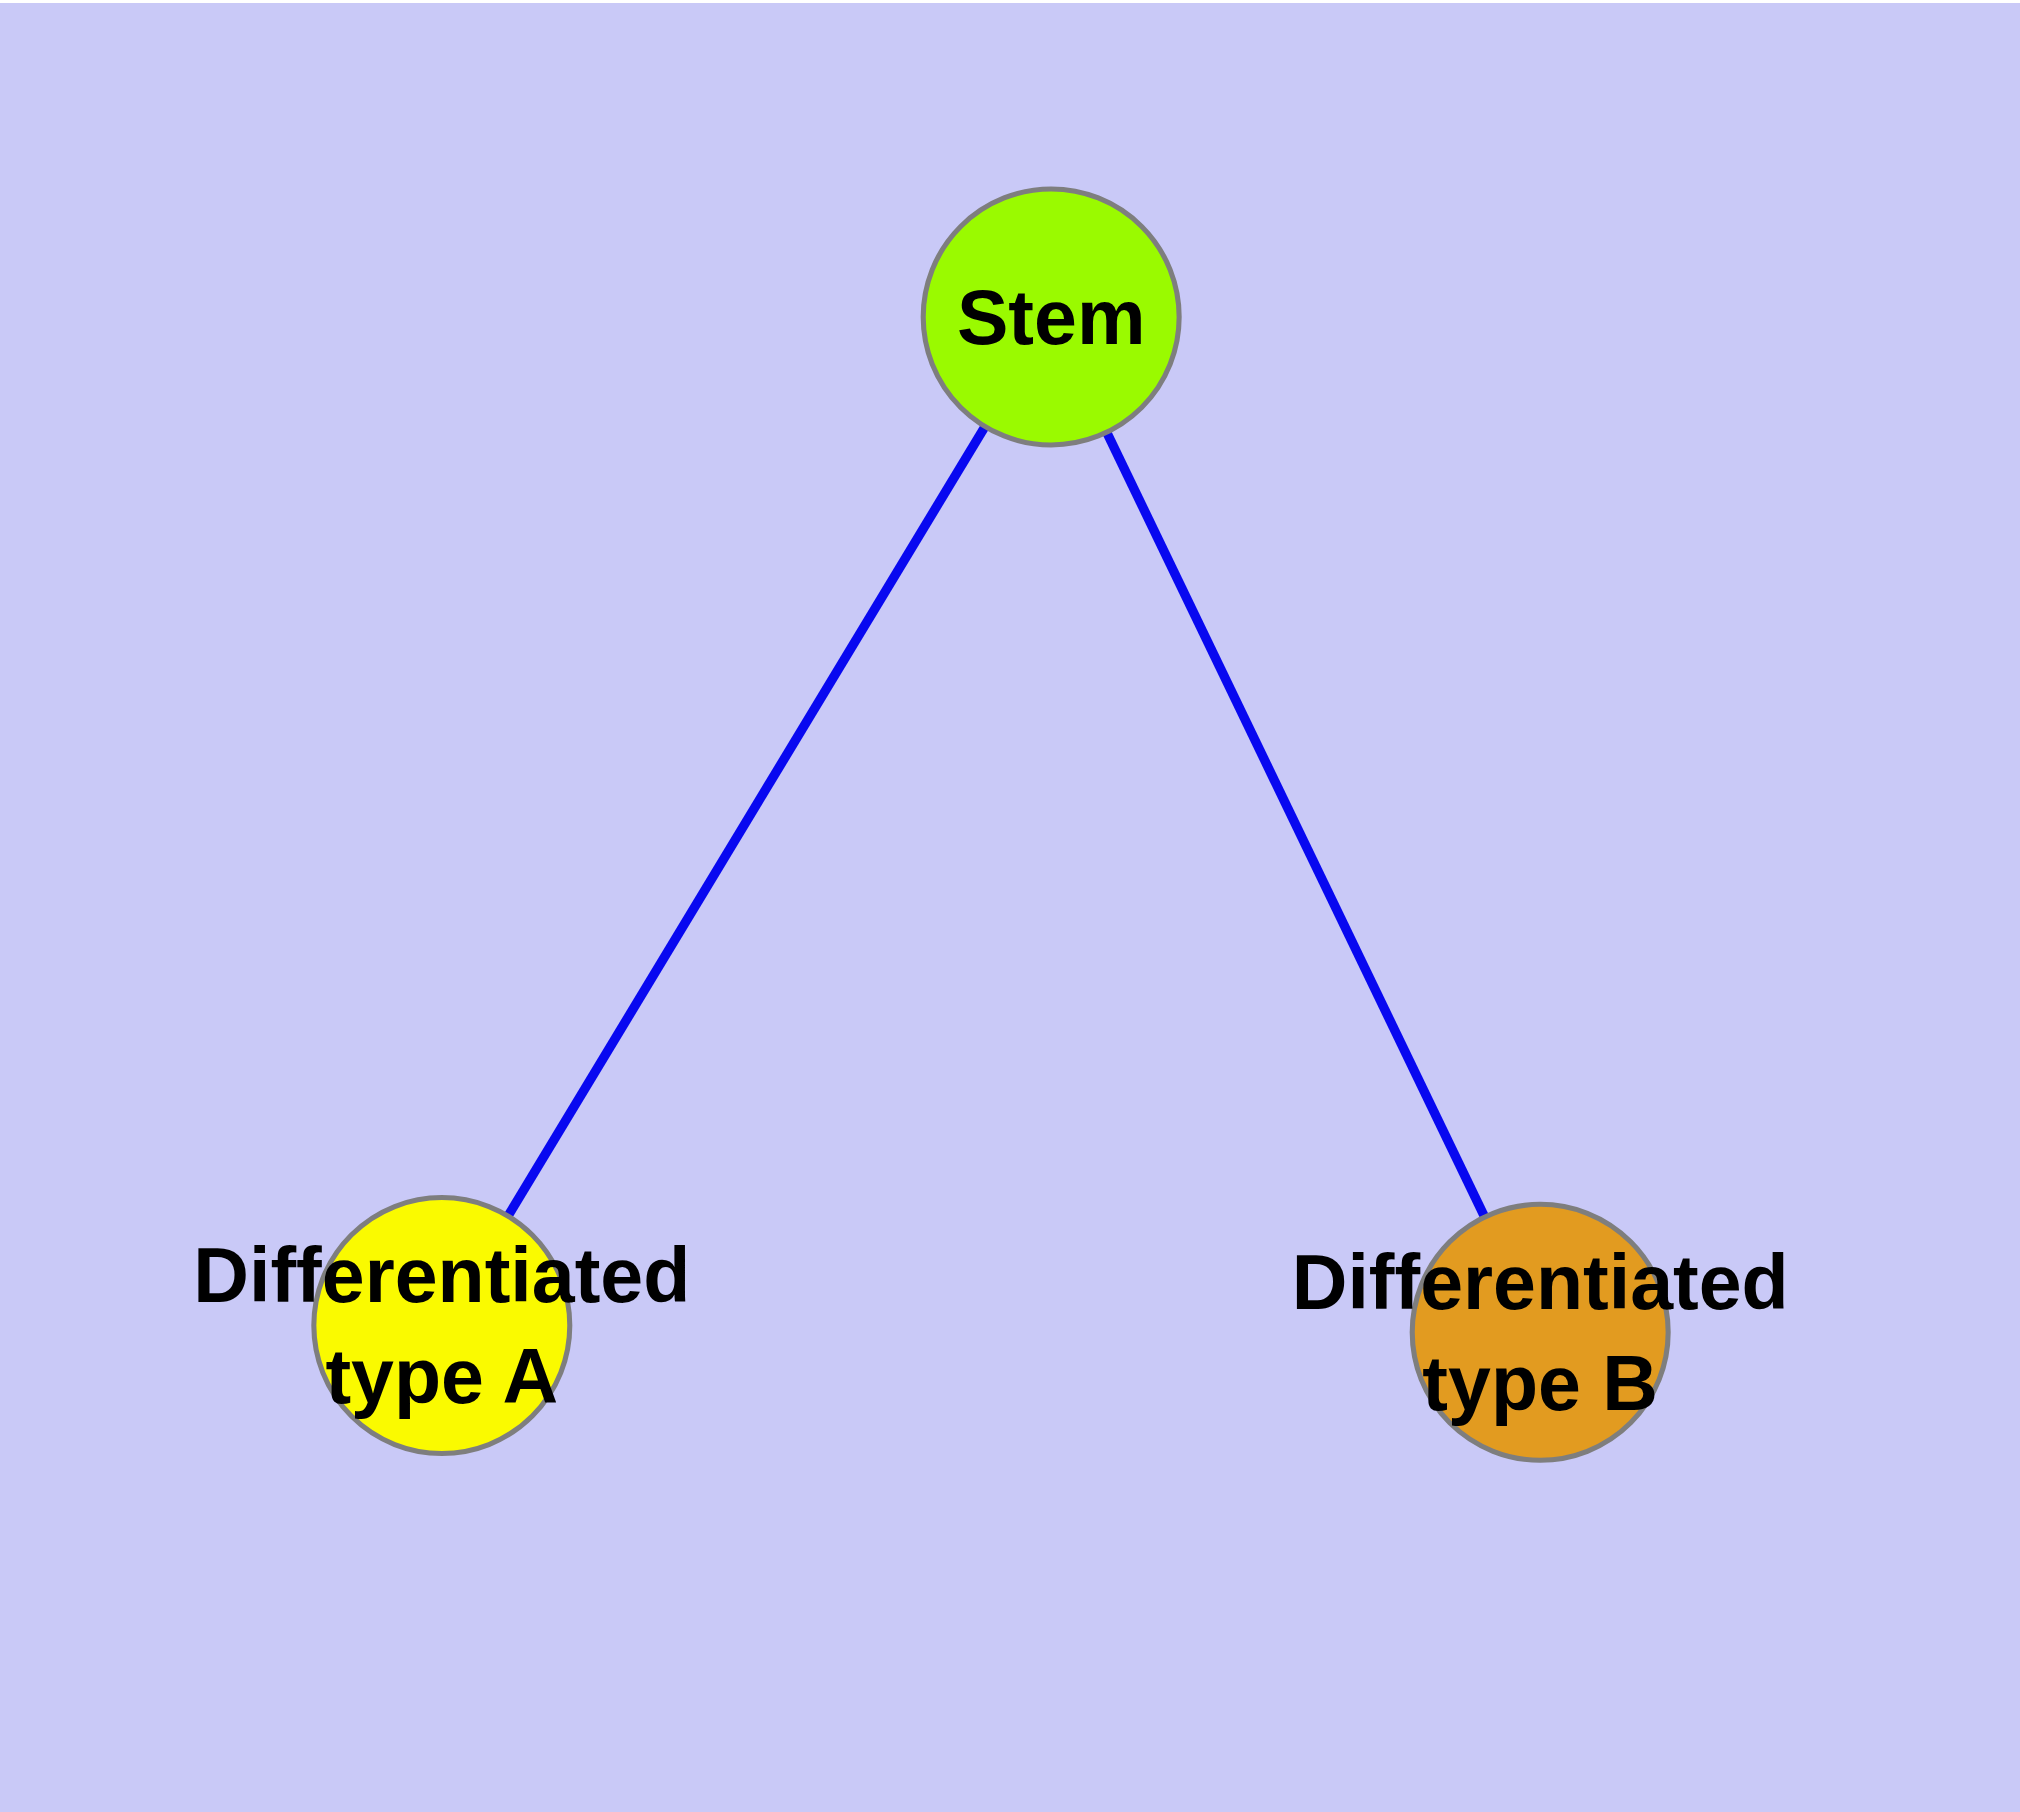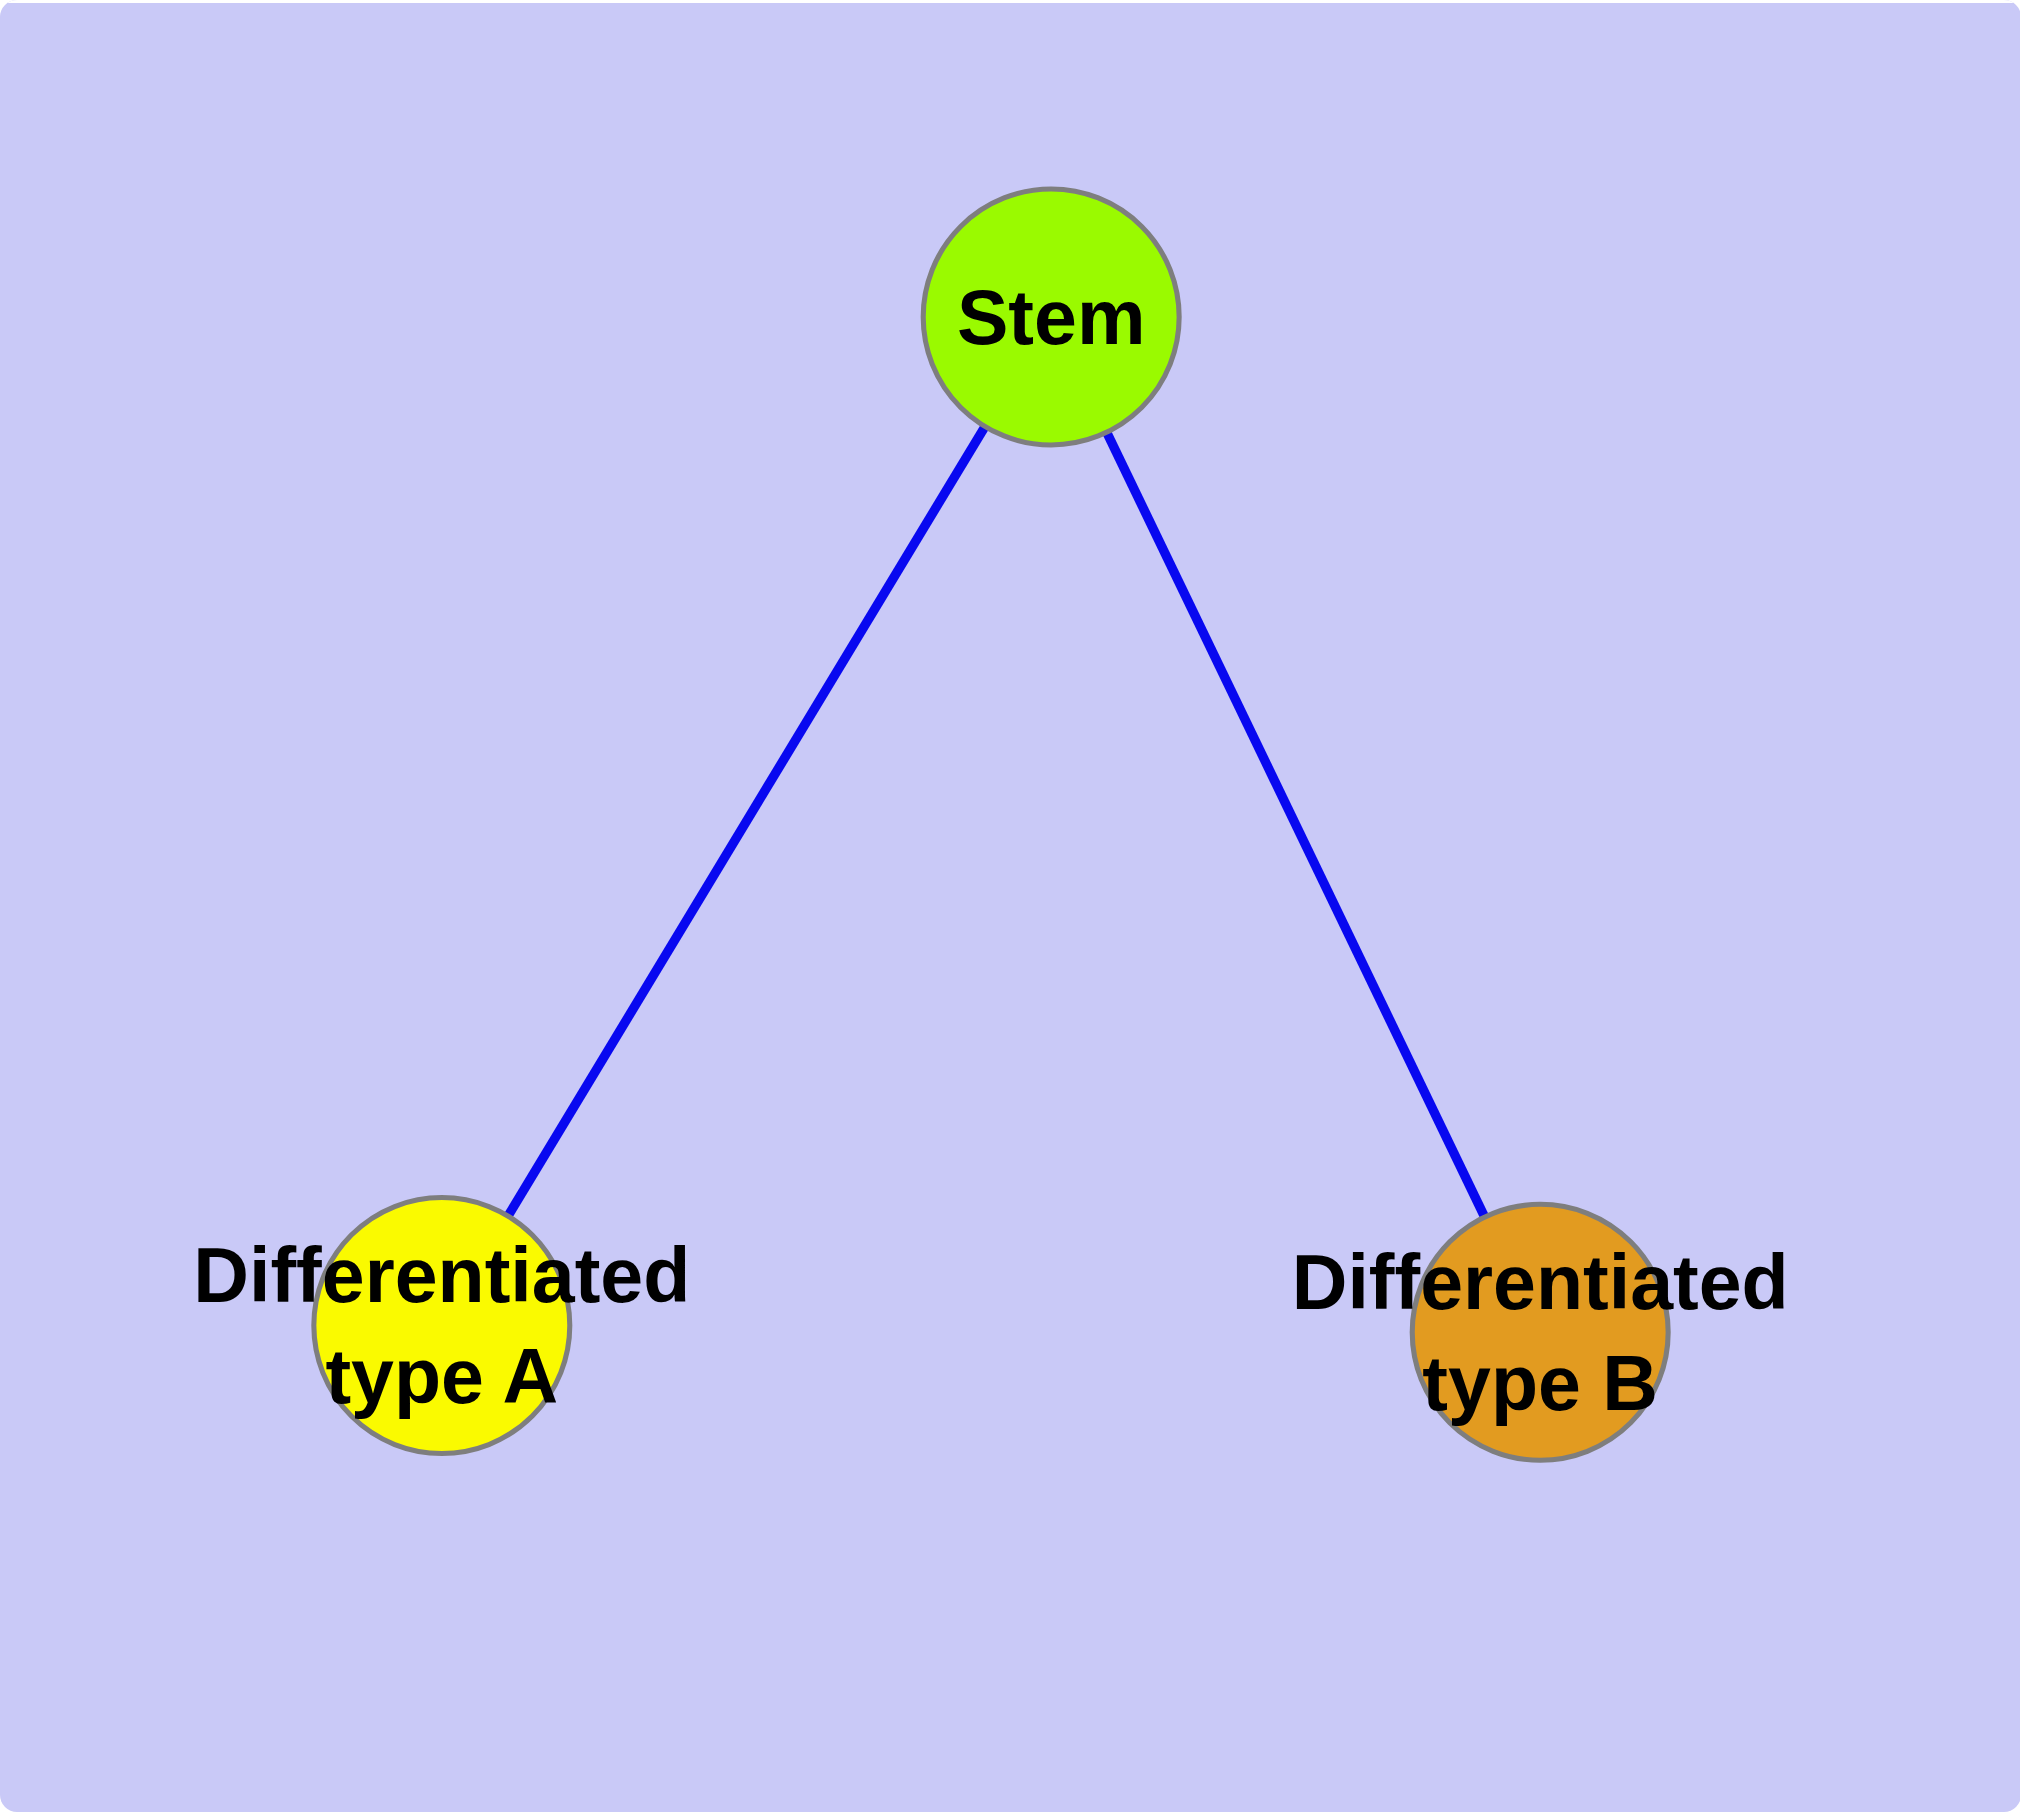--- a/index.html
+++ b/index.html
@@ -4,21 +4,20 @@
 <style>
   html, body { margin: 0; padding: 0; }
   body {
     width: 2021px; height: 1812px;
     font-family: "Liberation Sans", sans-serif;
   }
   .canvas {
     position: relative;
     width: 2021px; height: 1812px;
     overflow: hidden;
-    border-radius: 17px;
   }
   .top-strip {
     position: absolute; left: 0; top: 0;
     width: 100%; height: 3.4px;
   }
   #graph-svg { position: absolute; left: 0; top: 0; display: block; }
   .node-label, .node-label tspan {
     font-family: "Liberation Sans", "DejaVu Sans", sans-serif;
     font-weight: 700;
     font-size: 91px;

